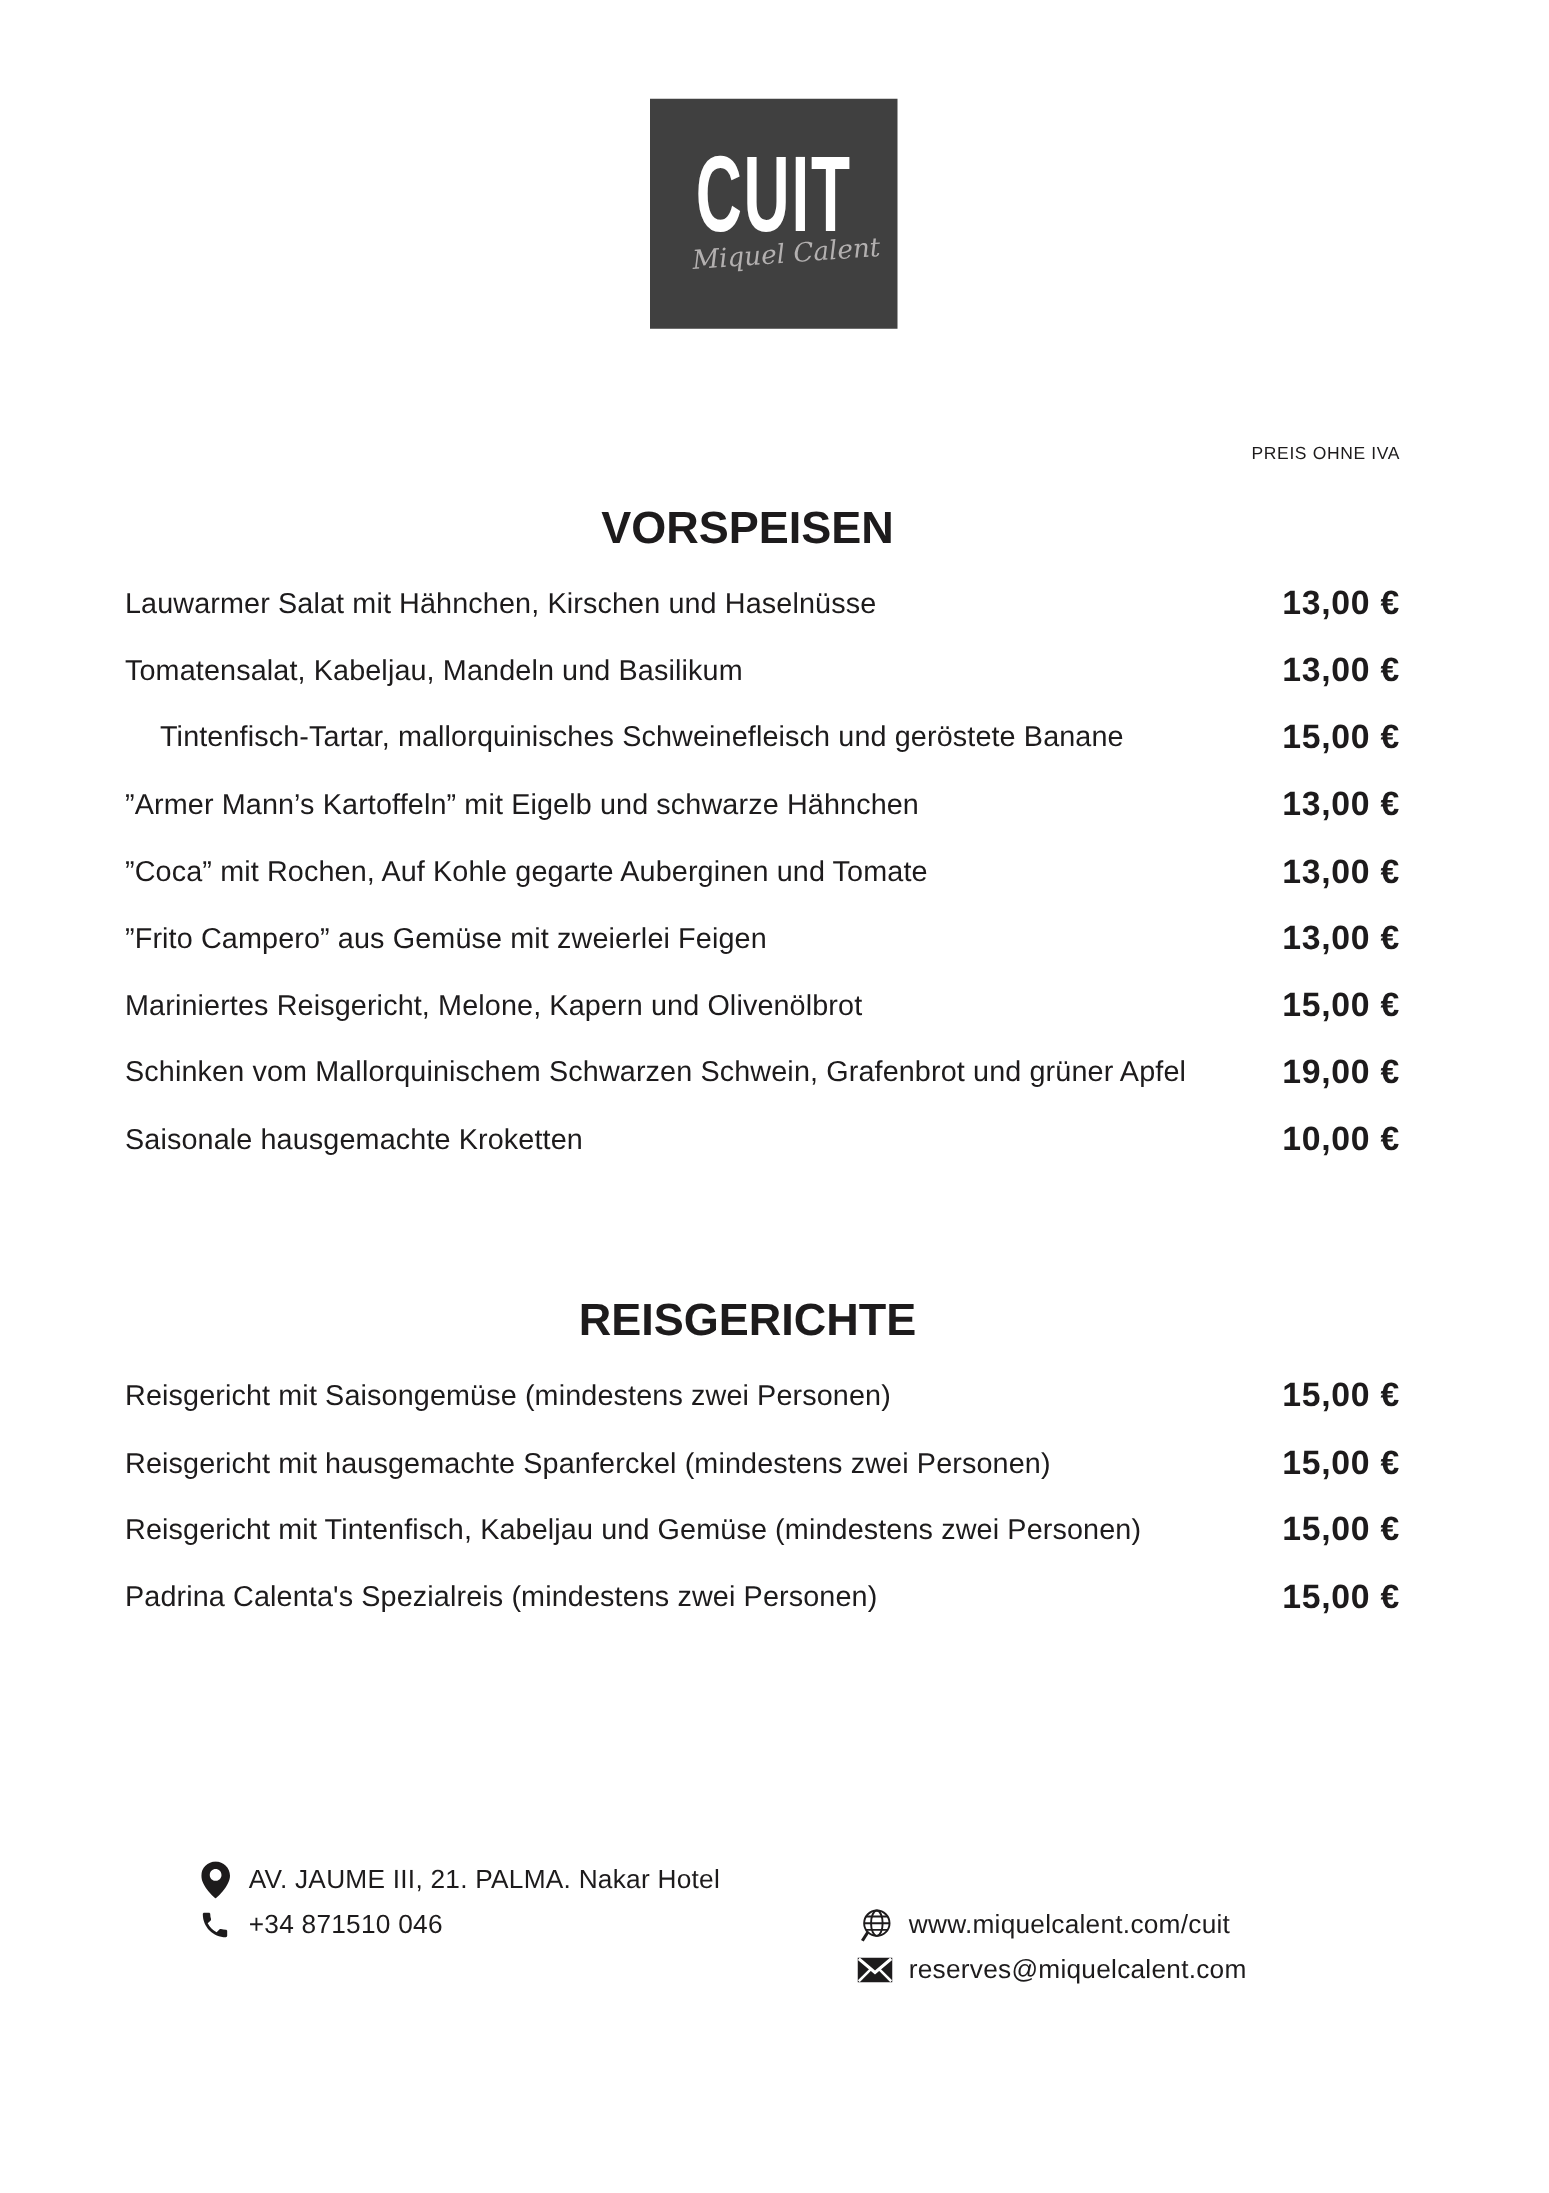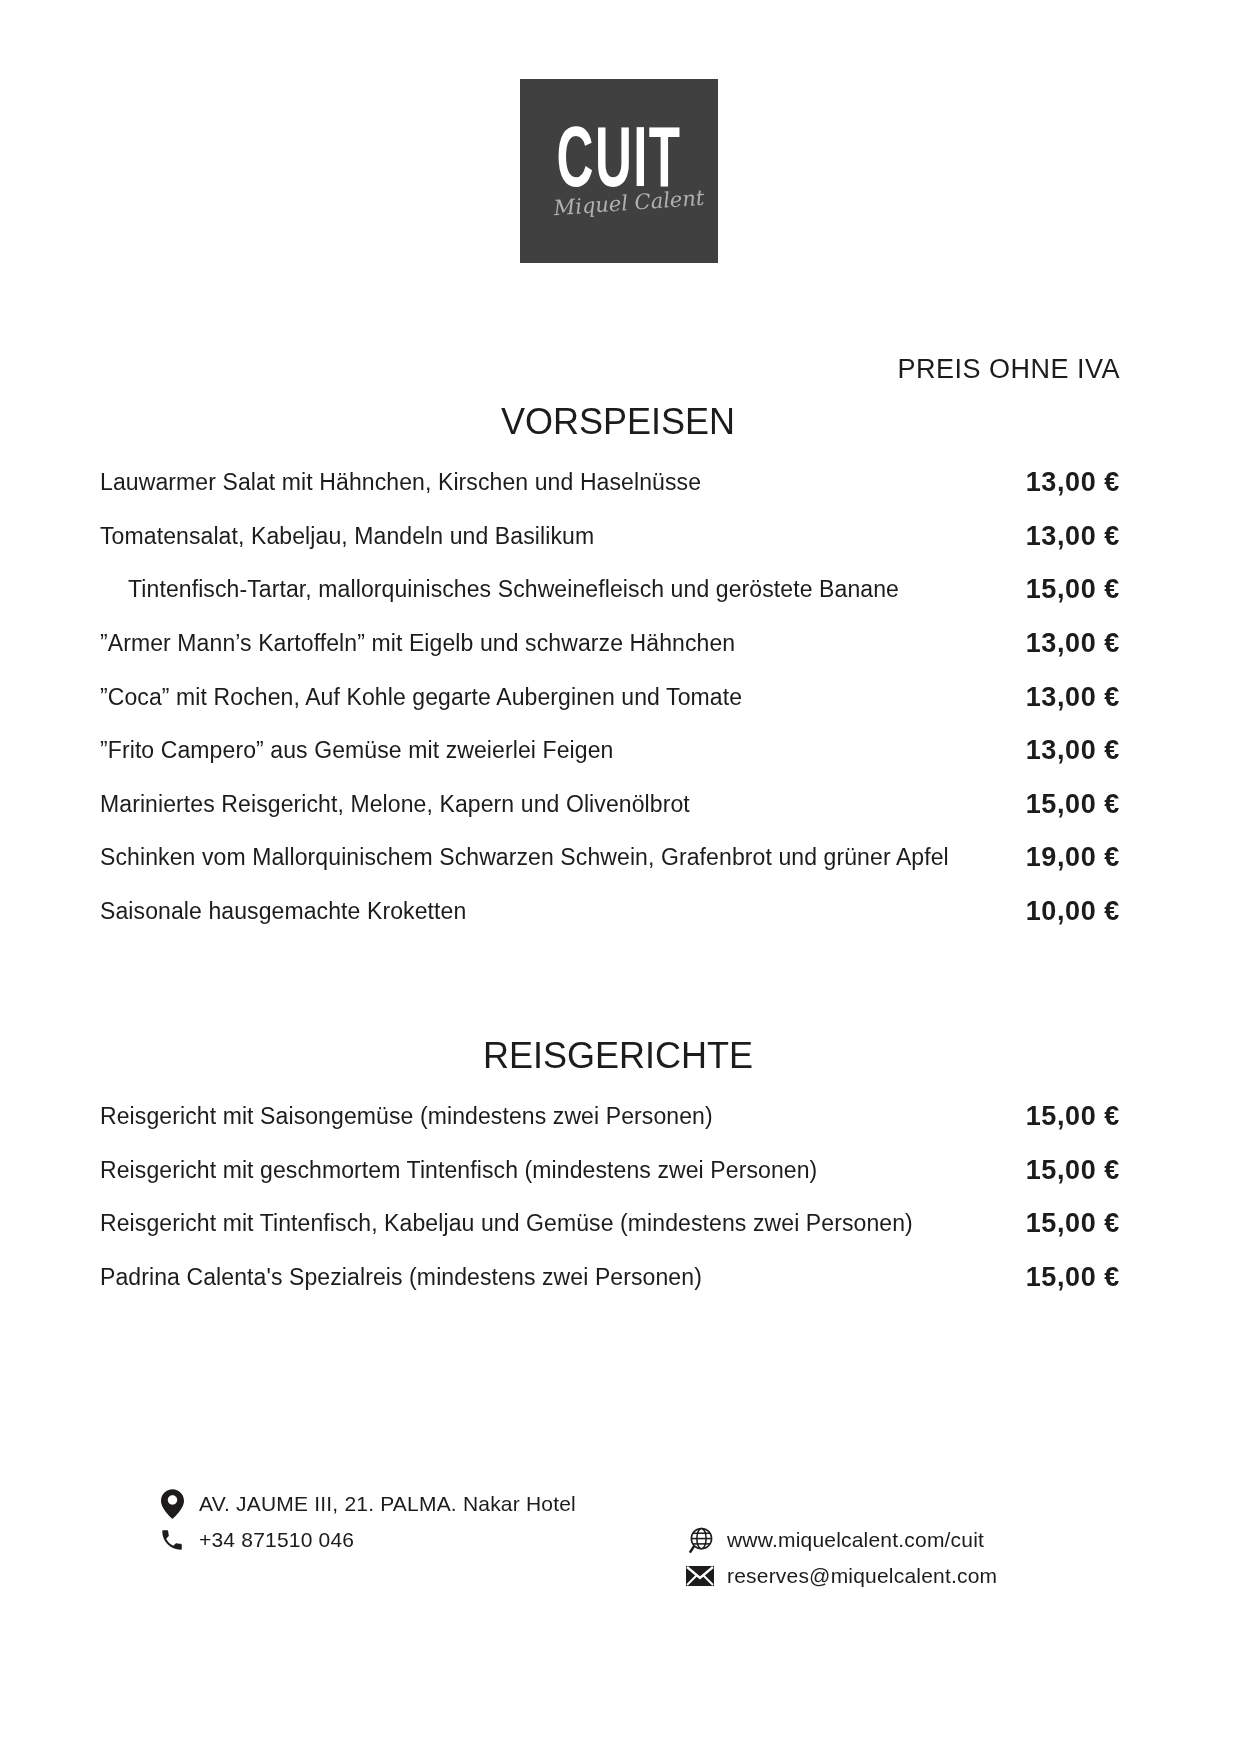--- a/index.html
+++ b/index.html
@@ -36,28 +36,28 @@
     color:#b3b0b0;
     font-family:"DejaVu Serif", serif;
     font-style:italic;
     font-size:21px;
     transform:rotate(-4deg);
   }
 
   
   .tax-note {
     position:absolute; top:354px; right:119px;
-    font-size:27px; letter-spacing:0.5px;
+    font-size:14px; letter-spacing:0.5px;
   }
 
   
   .section-title {
-    position:absolute; left:108px; width:1020px;
+    position:absolute; left:88px; width:1020px;
     text-align:center;
-    font-size:36px; font-weight:normal;
+    font-size:36px; font-weight:bold;
     letter-spacing:0px;
     line-height:1;
   }
   .title-vorspeisen { top:404px; }
   .title-reisgerichte { top:1038px; }
 
   
   .menu-list {
     position:absolute; left:100px; width:1020px;
   }
@@ -142,21 +142,21 @@
     </div>
   </div>
 
   <div class="section-title title-reisgerichte">REISGERICHTE</div>
   <div class="menu-list list-reisgerichte">
     <div class="row">
       <span class="item-name">Reisgericht mit Saisongemüse (mindestens zwei Personen)</span>
       <span class="item-price">15,00 €</span>
     </div>
     <div class="row">
-      <span class="item-name">Reisgericht mit geschmortem Tintenfisch (mindestens zwei Personen)</span>
+      <span class="item-name">Reisgericht mit hausgemachte Spanferckel (mindestens zwei Personen)</span>
       <span class="item-price">15,00 €</span>
     </div>
     <div class="row">
       <span class="item-name">Reisgericht mit Tintenfisch, Kabeljau und Gemüse (mindestens zwei Personen)</span>
       <span class="item-price">15,00 €</span>
     </div>
     <div class="row">
       <span class="item-name">Padrina Calenta's Spezialreis (mindestens zwei Personen)</span>
       <span class="item-price">15,00 €</span>
     </div>

